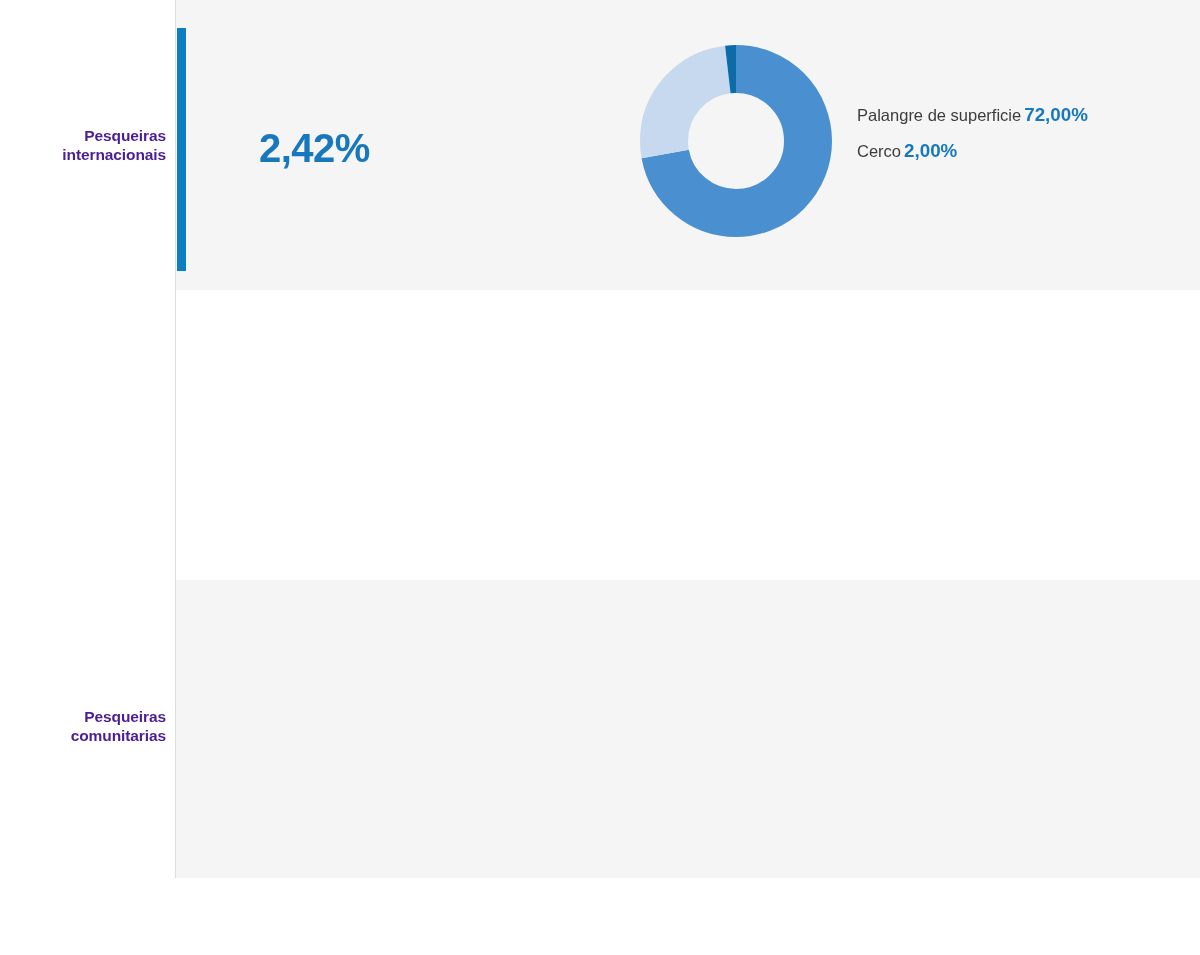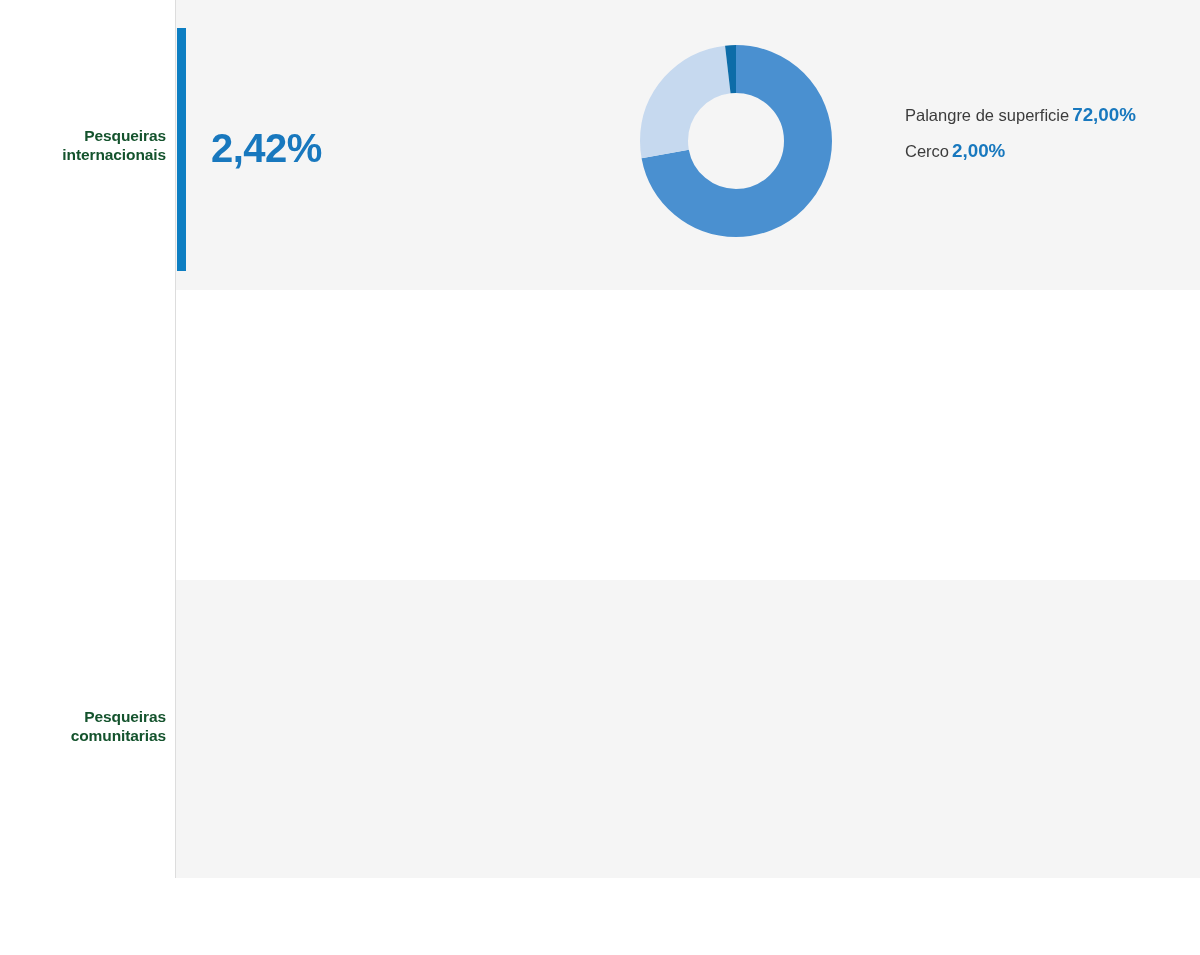--- a/index.html
+++ b/index.html
@@ -50,21 +50,21 @@
   }
   .row-bg.shaded { background: #f5f5f5; }
   .row-bg.plain  { background: #ffffff; }
 
   
   .cat-label {
     position: absolute;
     left: 0;
     width: 166px;
     text-align: right;
-    color: #14532d;
+    color: #4c1d95;
     font-weight: bold;
     font-size: 15.5px;
     line-height: 19px;
     letter-spacing: -0.1px;
   }
   .row-1 .cat-label { top: 126px; }
   .row-2 .cat-label { top: 417px; }
 
   
   .bar {
@@ -72,41 +72,42 @@
     background: #0d7ec2;
   }
   .bar-thin-1 { left: 177px; top: 28px;  width: 9px;   height: 243px; }
   .bar-thin-2 { left: 177px; top: 316px; width: 9px;   height: 243px; }
 
   
   .pct {
     position: absolute;
     font-weight: bold;
     letter-spacing: -0.5px;
+    margin-left: 48px;
   }
   .pct-1 { left: 211px; top: 126px; font-size: 40px; color: #1878be; }
   .pct-2 { left: 208px; top: 415px; font-size: 40px; color: #1878be; }
 
   
   .donut {
     position: absolute;
     display: block;
   }
   .donut-1 { left: 640px; top: 45px;  width: 192px; height: 192px; }
   .donut-2 { left: 640px; top: 345px; width: 192px; height: 192px; }
 
   
   .legend {
     position: absolute;
     color: #3c3c3c;
   }
   .legend-1 { left: 857px; top: 97px;  font-size: 16.5px; line-height: 35px; }
   .legend-2 { left: 857px; top: 412px; font-size: 16.5px; line-height: 35px; }
 
-  .legend-row { white-space: nowrap; margin-left: 48px; }
+  .legend-row { white-space: nowrap; }
   .legend-name { font-weight: normal; }
   .legend-value {
     color: #1878be;
     font-weight: bold;
     font-size: 1.14em;
     margin-left: 3px;
   }
 </style>
 </head>
 <body>

